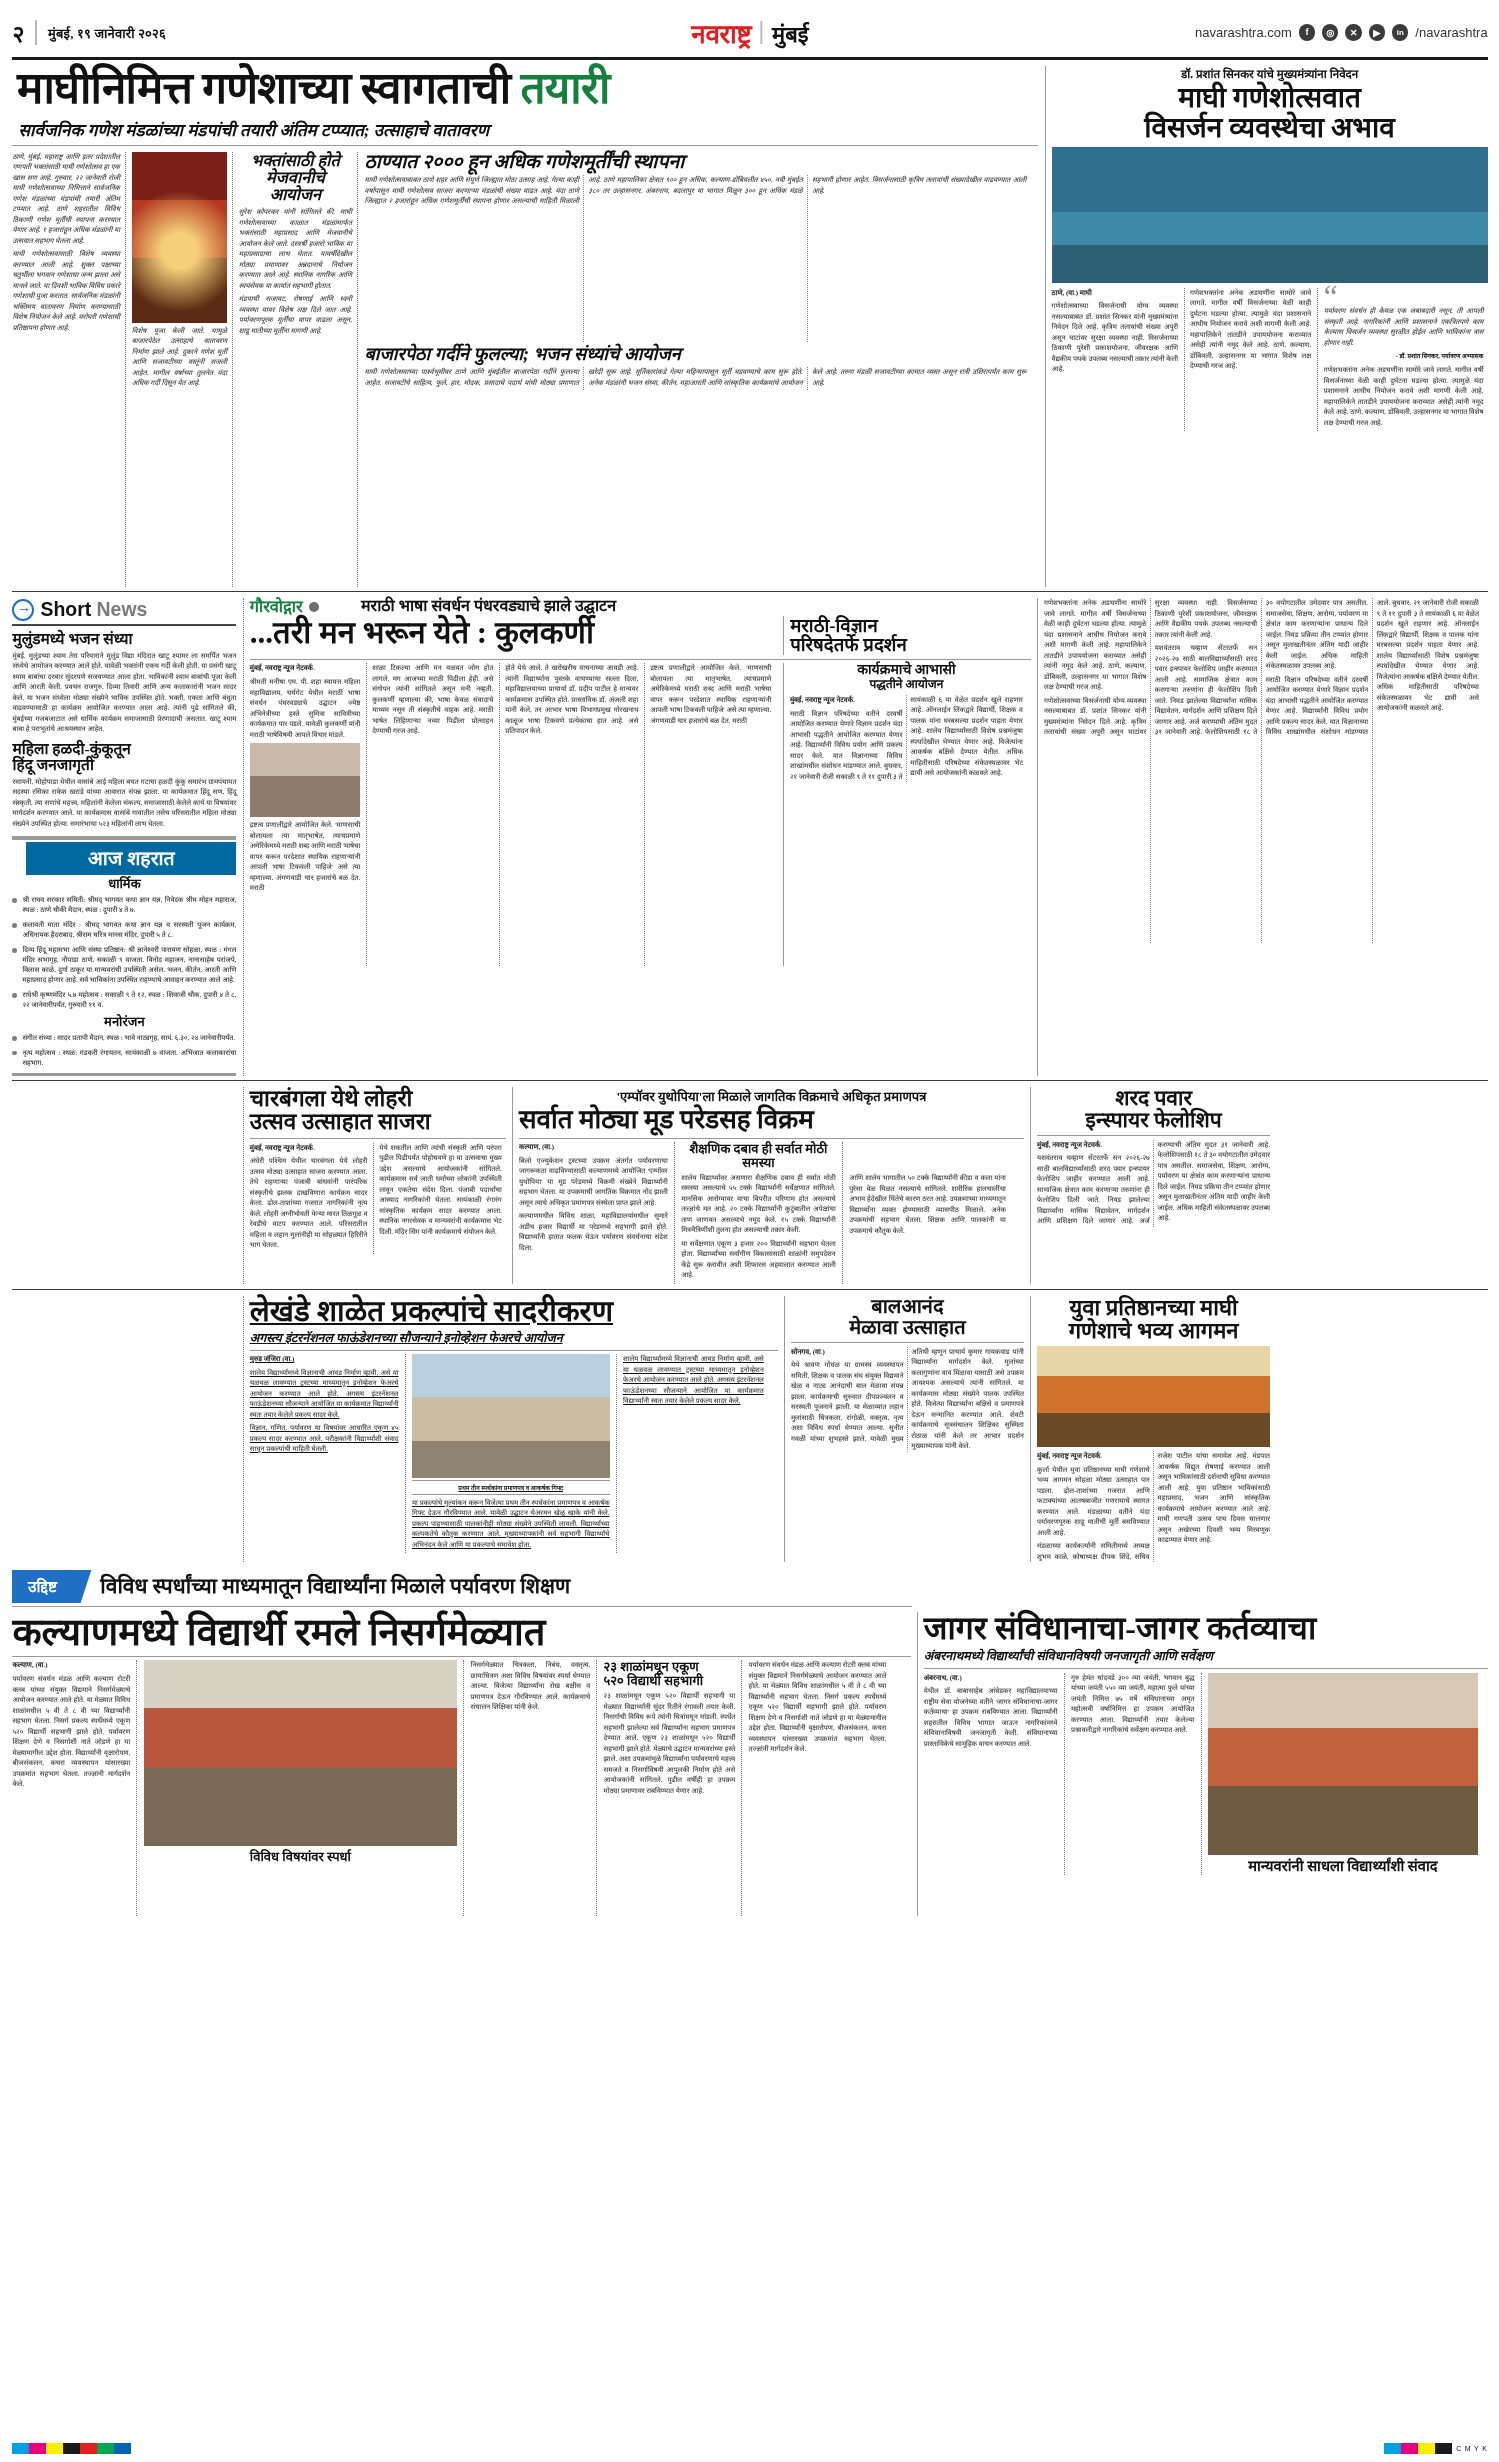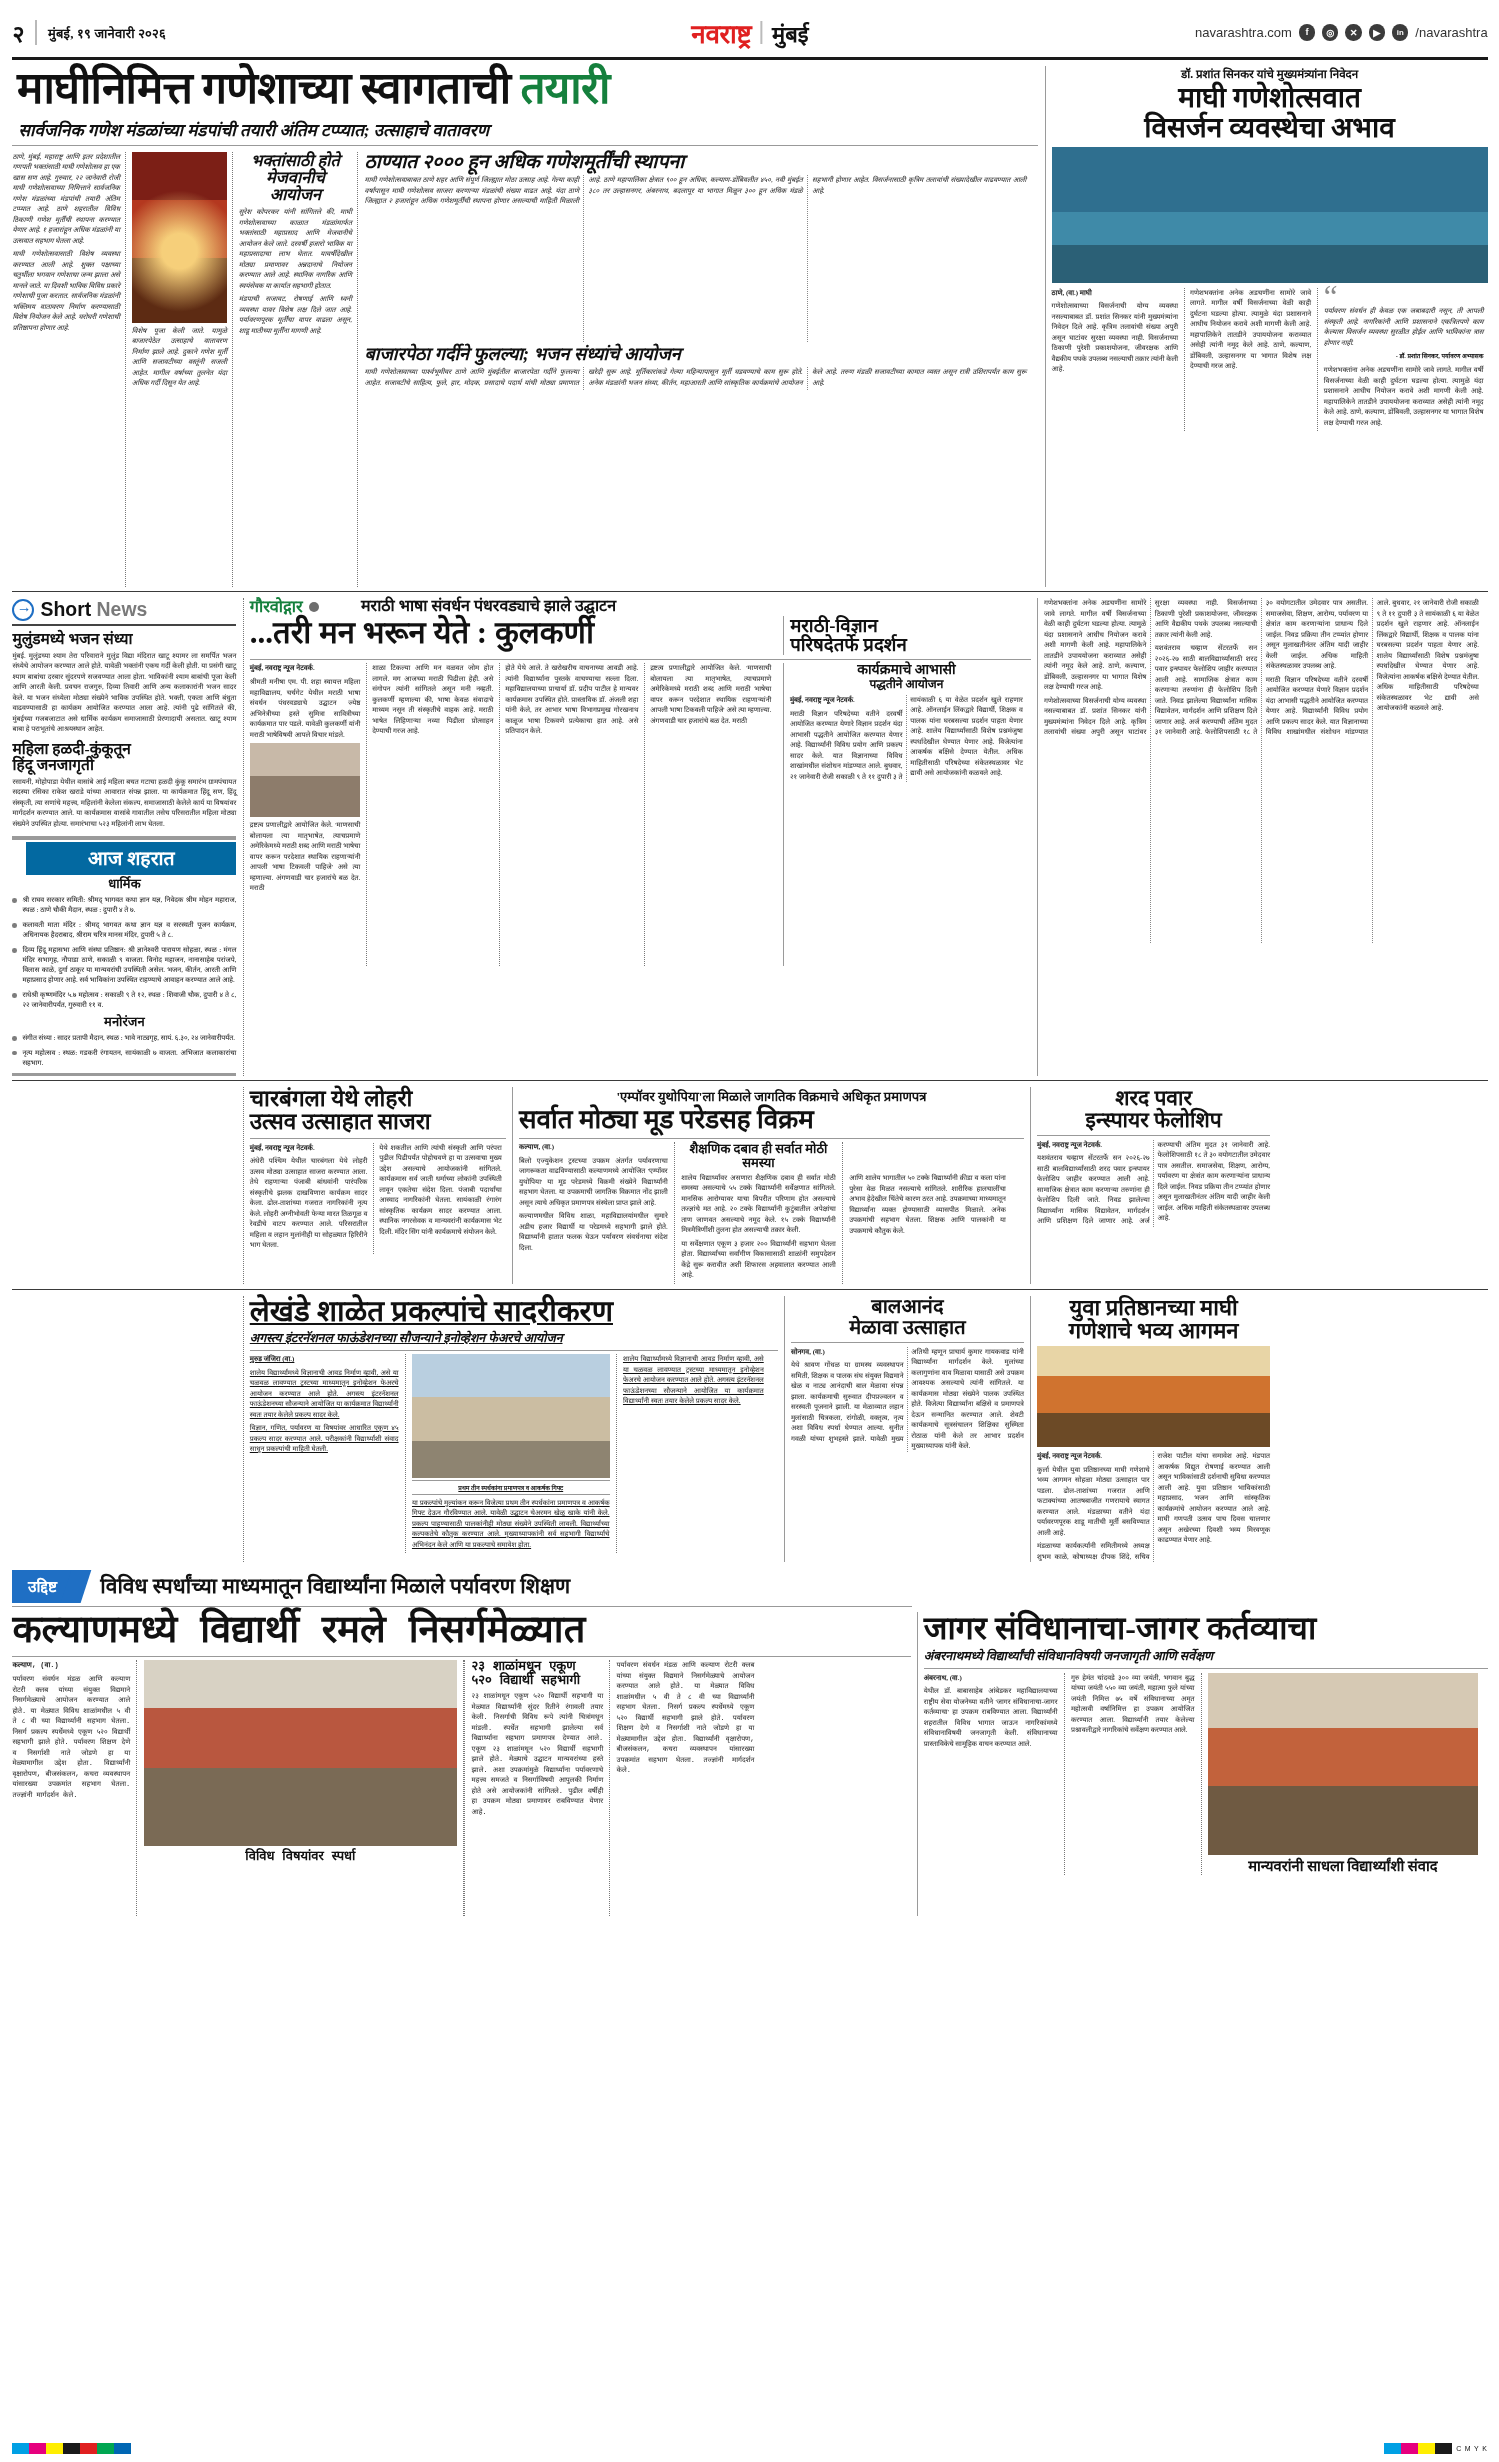--- a/index.html
+++ b/index.html
@@ -454,36 +454,41 @@
       <span class="tagchip">उद्दिष्ट</span>
       <span class="tagskew"></span>
     </div>
     <span class="hl" style="font-size:21px; margin-left:14px;">विविध स्पर्धांच्या माध्यमातून विद्यार्थ्यांना मिळाले पर्यावरण शिक्षण</span>
     <span style="flex:1"></span>
   </div>
   <div class="hrline" style="margin-top:3.1px; width:900px;"></div>
 
   <div class="cols" style="margin-top:4.7px;">
 
-    <div style="width:900px;font-family:Liberation Mono, monospace;">
+    <div style="width:900px;">
       <div class="hl" style="font-size:38px;">कल्याणमध्ये विद्यार्थी रमले निसर्गमेळ्यात</div>
       <div class="hrline" style="margin:3.9px 0;"></div>
       <div class="cols" style="height:256px;">
         <div style="width:124px; padding-right:6.2px;">
           <div class="body-txt">
             <p><strong>कल्याण, (वा.)</strong></p>
             <p>पर्यावरण संवर्धन मंडळ आणि कल्याण रोटरी क्लब यांच्या संयुक्त विद्यमाने निसर्गमेळ्याचे आयोजन करण्यात आले होते. या मेळ्यात विविध शाळांमधील ५ वी ते ८ वी च्या विद्यार्थ्यांनी सहभाग घेतला. निसर्ग प्रकल्प स्पर्धेमध्ये एकूण ५२० विद्यार्थी सहभागी झाले होते. पर्यावरण शिक्षण देणे व निसर्गाशी नाते जोडणे हा या मेळ्यामागील उद्देश होता. विद्यार्थ्यांनी वृक्षारोपण, बीजसंकलन, कचरा व्यवस्थापन यांसारख्या उपक्रमांत सहभाग घेतला. तज्ज्ञांनी मार्गदर्शन केले.</p>
           </div>
         </div>
         <div class="dotv"></div>
         <div style="width:326px; padding:0 6.2px;">
           <div class="photo ph-class" style="height:186px;"></div>
           <div class="hl" style="font-size:13px; text-align:center; margin-top:3.9px;">विविध विषयांवर स्पर्धा</div>
         </div>
         <div class="dotv"></div>
+        <div style="width:132px; padding:0 6.2px;">
+          <div class="body-txt">
+              <p>निसर्गमेळ्यात चित्रकला, निबंध, वक्तृत्व, छायाचित्रण अशा विविध विषयांवर स्पर्धा घेण्यात आल्या. विजेत्या विद्यार्थ्यांना रोख बक्षीस व प्रमाणपत्र देऊन गौरविण्यात आले. कार्यक्रमाचे संचालन शिक्षिका यांनी केले.</p>
+            </div>
+        </div>
         <div class="dotv"></div>
         <div style="width:144px; padding:0 6.2px;">
           <div class="hl" style="font-size:13px; white-space:pre-line;">२३ शाळांमधून एकूण
 ५२० विद्यार्थी सहभागी</div>
           <div class="body-txt" style="margin-top:3.1px;">
               <p>२३ शाळांमधून एकूण ५२० विद्यार्थी सहभागी या मेळ्यात विद्यार्थ्यांनी सुंदर रितीने रंगावली तयार केली. निसर्गाची विविध रूपे त्यांनी चित्रांमधून मांडली. स्पर्धेत सहभागी झालेल्या सर्व विद्यार्थ्यांना सहभाग प्रमाणपत्र देण्यात आले. एकूण २३ शाळांमधून ५२० विद्यार्थी सहभागी झाले होते. मेळ्याचे उद्घाटन मान्यवरांच्या हस्ते झाले. अशा उपक्रमांमुळे विद्यार्थ्यांना पर्यावरणाचे महत्त्व समजते व निसर्गाविषयी आपुलकी निर्माण होते असे आयोजकांनी सांगितले. पुढील वर्षीही हा उपक्रम मोठ्या प्रमाणावर राबविण्यात येणार आहे.</p>
             </div>
         </div>
         <div class="dotv"></div>
         <div style="width:144px; padding-left:6.2px;">

